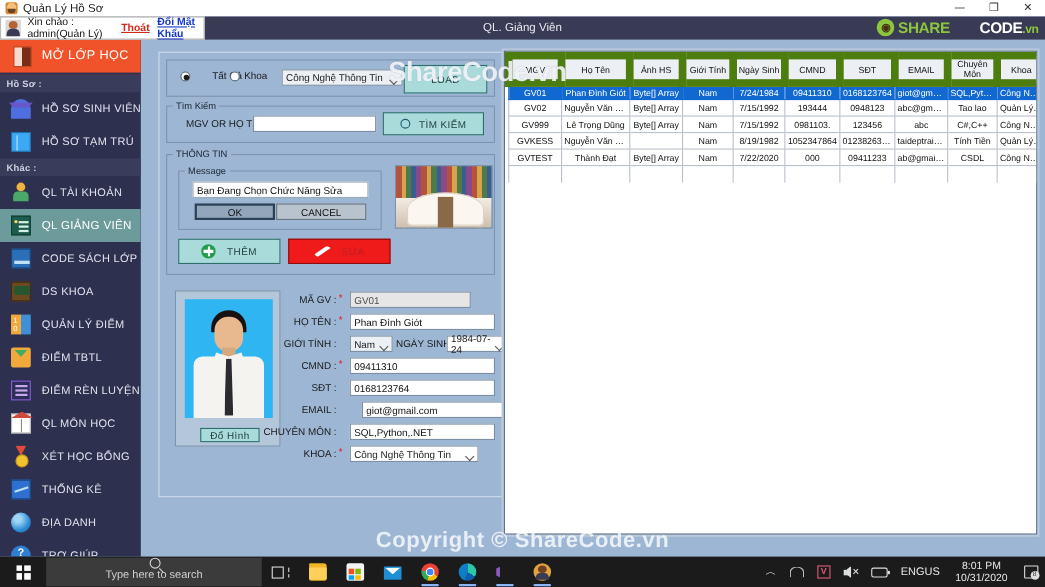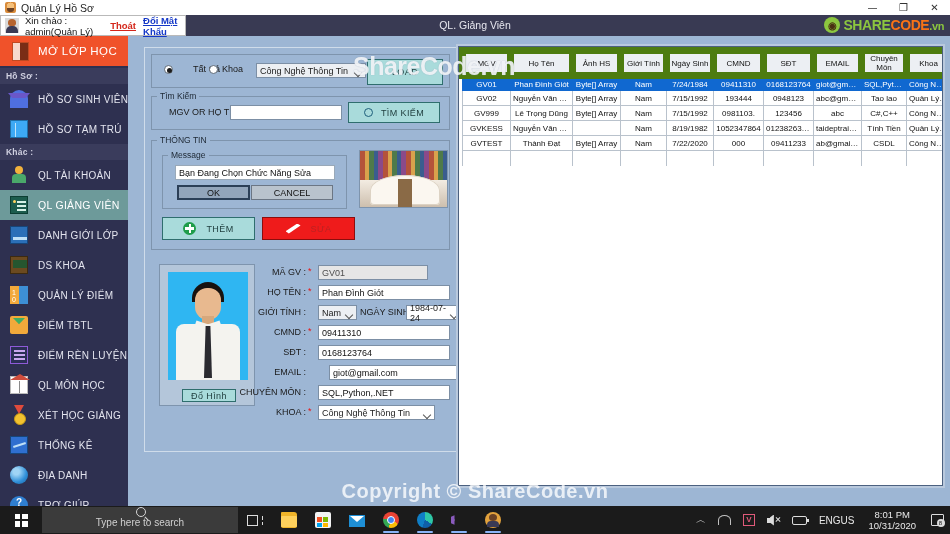--- a/index.html
+++ b/index.html
@@ -62,21 +62,21 @@
   }
   #brand{
     position:absolute; right:6px; top:1px; height:18px; display:flex; align-items:center; gap:3px;
   }
   #brand .bmark{
     width:16px;height:16px;border-radius:50%;background:#8cc63f;
     display:flex;align-items:center;justify-content:center;
   }
   #brand .bmark span{ color:#4a2f12; font-size:10px; font-weight:bold;}
   #brand .btxt{ font-weight:bold; font-size:14px; letter-spacing:-.4px; }
-  #brand .w1{color:#8cc63f;} #brand .w2{color:#f97316;} #brand .w3{color:#8cc63f;font-size:11px;}
+  #brand .w1{color:#8cc63f;} #brand .w2{color:#ffffff;margin-left:27px;} #brand .w3{color:#8cc63f;font-size:11px;}
 
   
   #sidebar{
     position:absolute; left:0; top:36px; width:128px; height:470px;
     background:#2e3050; overflow:hidden; z-index:4;
   }
   #menu-top{
     height:32px; background:#f0522a; display:flex; align-items:center; padding-left:12px;
     border-bottom:2px solid #2e3050;
   }
@@ -301,21 +301,21 @@
   <div class="mi">
     <span class="ic ic-user"></span>
     <span class="lb">QL TÀI KHOẢN</span>
   </div>
   <div class="mi active">
     <span class="ic ic-teach"></span>
     <span class="lb">QL GIẢNG VIÊN</span>
   </div>
   <div class="mi">
     <span class="ic ic-list"></span>
-    <span class="lb">DANH GIỚI LỚP</span>
+    <span class="lb">CODE SÁCH LỚP</span>
   </div>
   <div class="mi">
     <span class="ic ic-board"></span>
     <span class="lb">DS KHOA</span>
   </div>
   <div class="mi">
     <span class="ic ic-num"></span>
     <span class="lb">QUẢN LÝ ĐIỂM</span>
   </div>
   <div class="mi">
@@ -325,21 +325,21 @@
   <div class="mi">
     <span class="ic ic-rl"></span>
     <span class="lb">ĐIỂM RÈN LUYỆN</span>
   </div>
   <div class="mi">
     <span class="ic ic-open"></span>
     <span class="lb">QL MÔN HỌC</span>
   </div>
   <div class="mi">
     <span class="ic ic-medal"></span>
-    <span class="lb">XÉT HỌC GIẢNG</span>
+    <span class="lb">XÉT HỌC BỔNG</span>
   </div>
   <div class="mi">
     <span class="ic ic-chart"></span>
     <span class="lb">THỐNG KÊ</span>
   </div>
   <div class="mi">
     <span class="ic ic-globe"></span>
     <span class="lb">ĐỊA DANH</span>
   </div>
   <div class="mi">

